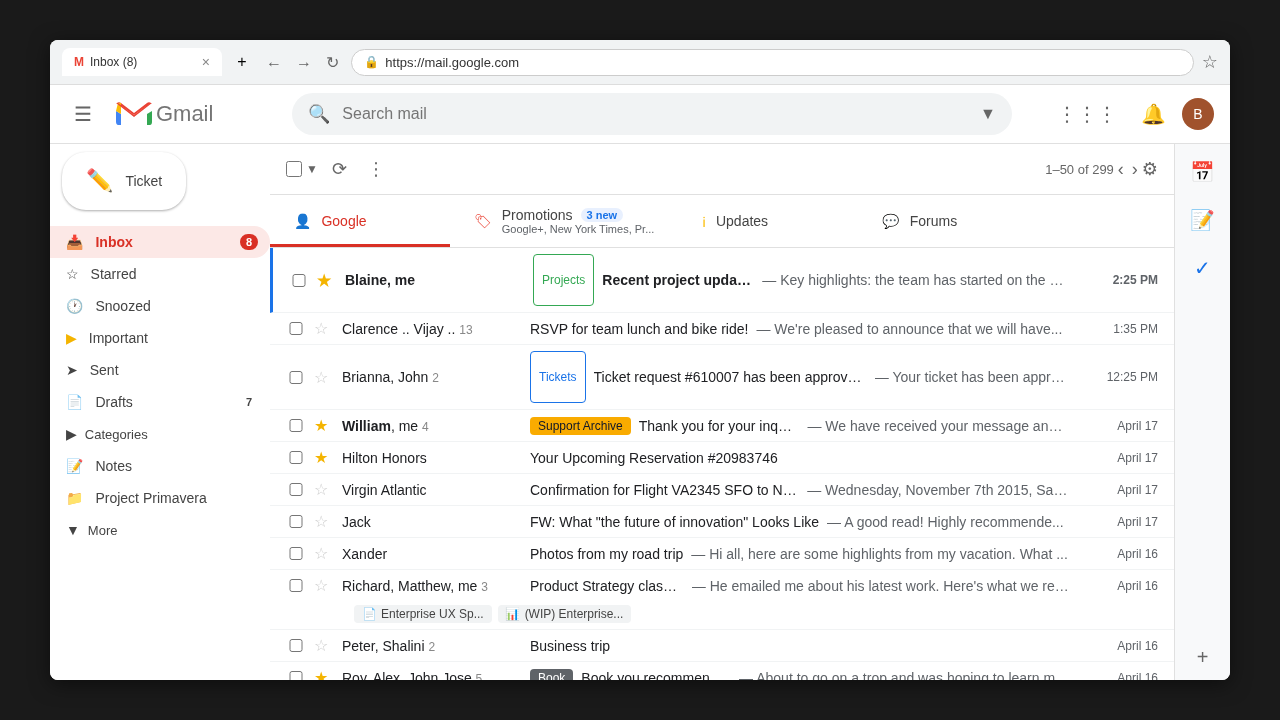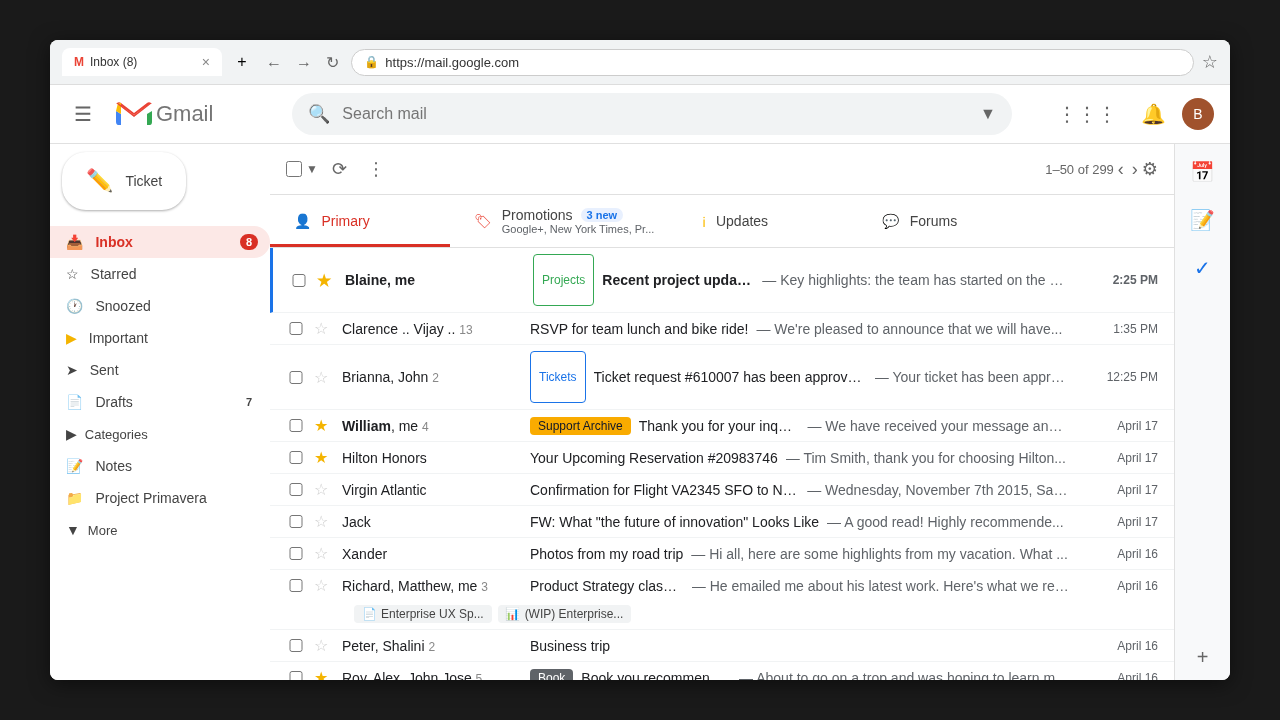--- a/index.html
+++ b/index.html
@@ -187,21 +187,21 @@
             <span>1–50 of 299</span>
             <button class="pagination-btn">‹</button>
             <button class="pagination-btn">›</button>
             <span class="settings-btn">⚙</span>
           </div>
         </div>
 
         <div class="tabs-row">
           <div class="inbox-tab active">
             <span style="color:#d93025;">👤</span>
-            <span>Primary</span>
+            <span>Google</span>
           </div>
           <div class="inbox-tab promotions">
             <span style="color:#ea4335;">🏷</span>
             <div style="display:flex;flex-direction:column;">
               <div style="display:flex;align-items:center;gap:8px;">
                 <span>Promotions</span>
                 <span class="new-badge">3 new</span>
               </div>
               <span class="promo-text">Google+, New York Times, Pr...</span>
             </div>
@@ -264,21 +264,20 @@
             </div>
             <span class="email-date">April 17</span>
           </div>
 
           <div class="email-row">
             <input type="checkbox" class="email-checkbox" style="">
             <span class="email-star starred">★</span>
             <span class="email-sender">Hilton Honors</span>
             <div class="email-subject-area">
               <span class="email-subject">Your Upcoming Reservation #20983746</span>
-              <span class="email-preview">— Tim Smith, thank you for choosing Hilton...</span>
             </div>
             <span class="email-date">April 17</span>
           </div>
 
           <div class="email-row">
             <input type="checkbox" class="email-checkbox" style="">
             <span class="email-star">☆</span>
             <span class="email-sender">Virgin Atlantic</span>
             <div class="email-subject-area">
               <span class="email-subject">Confirmation for Flight VA2345 SFO to NYC</span>

